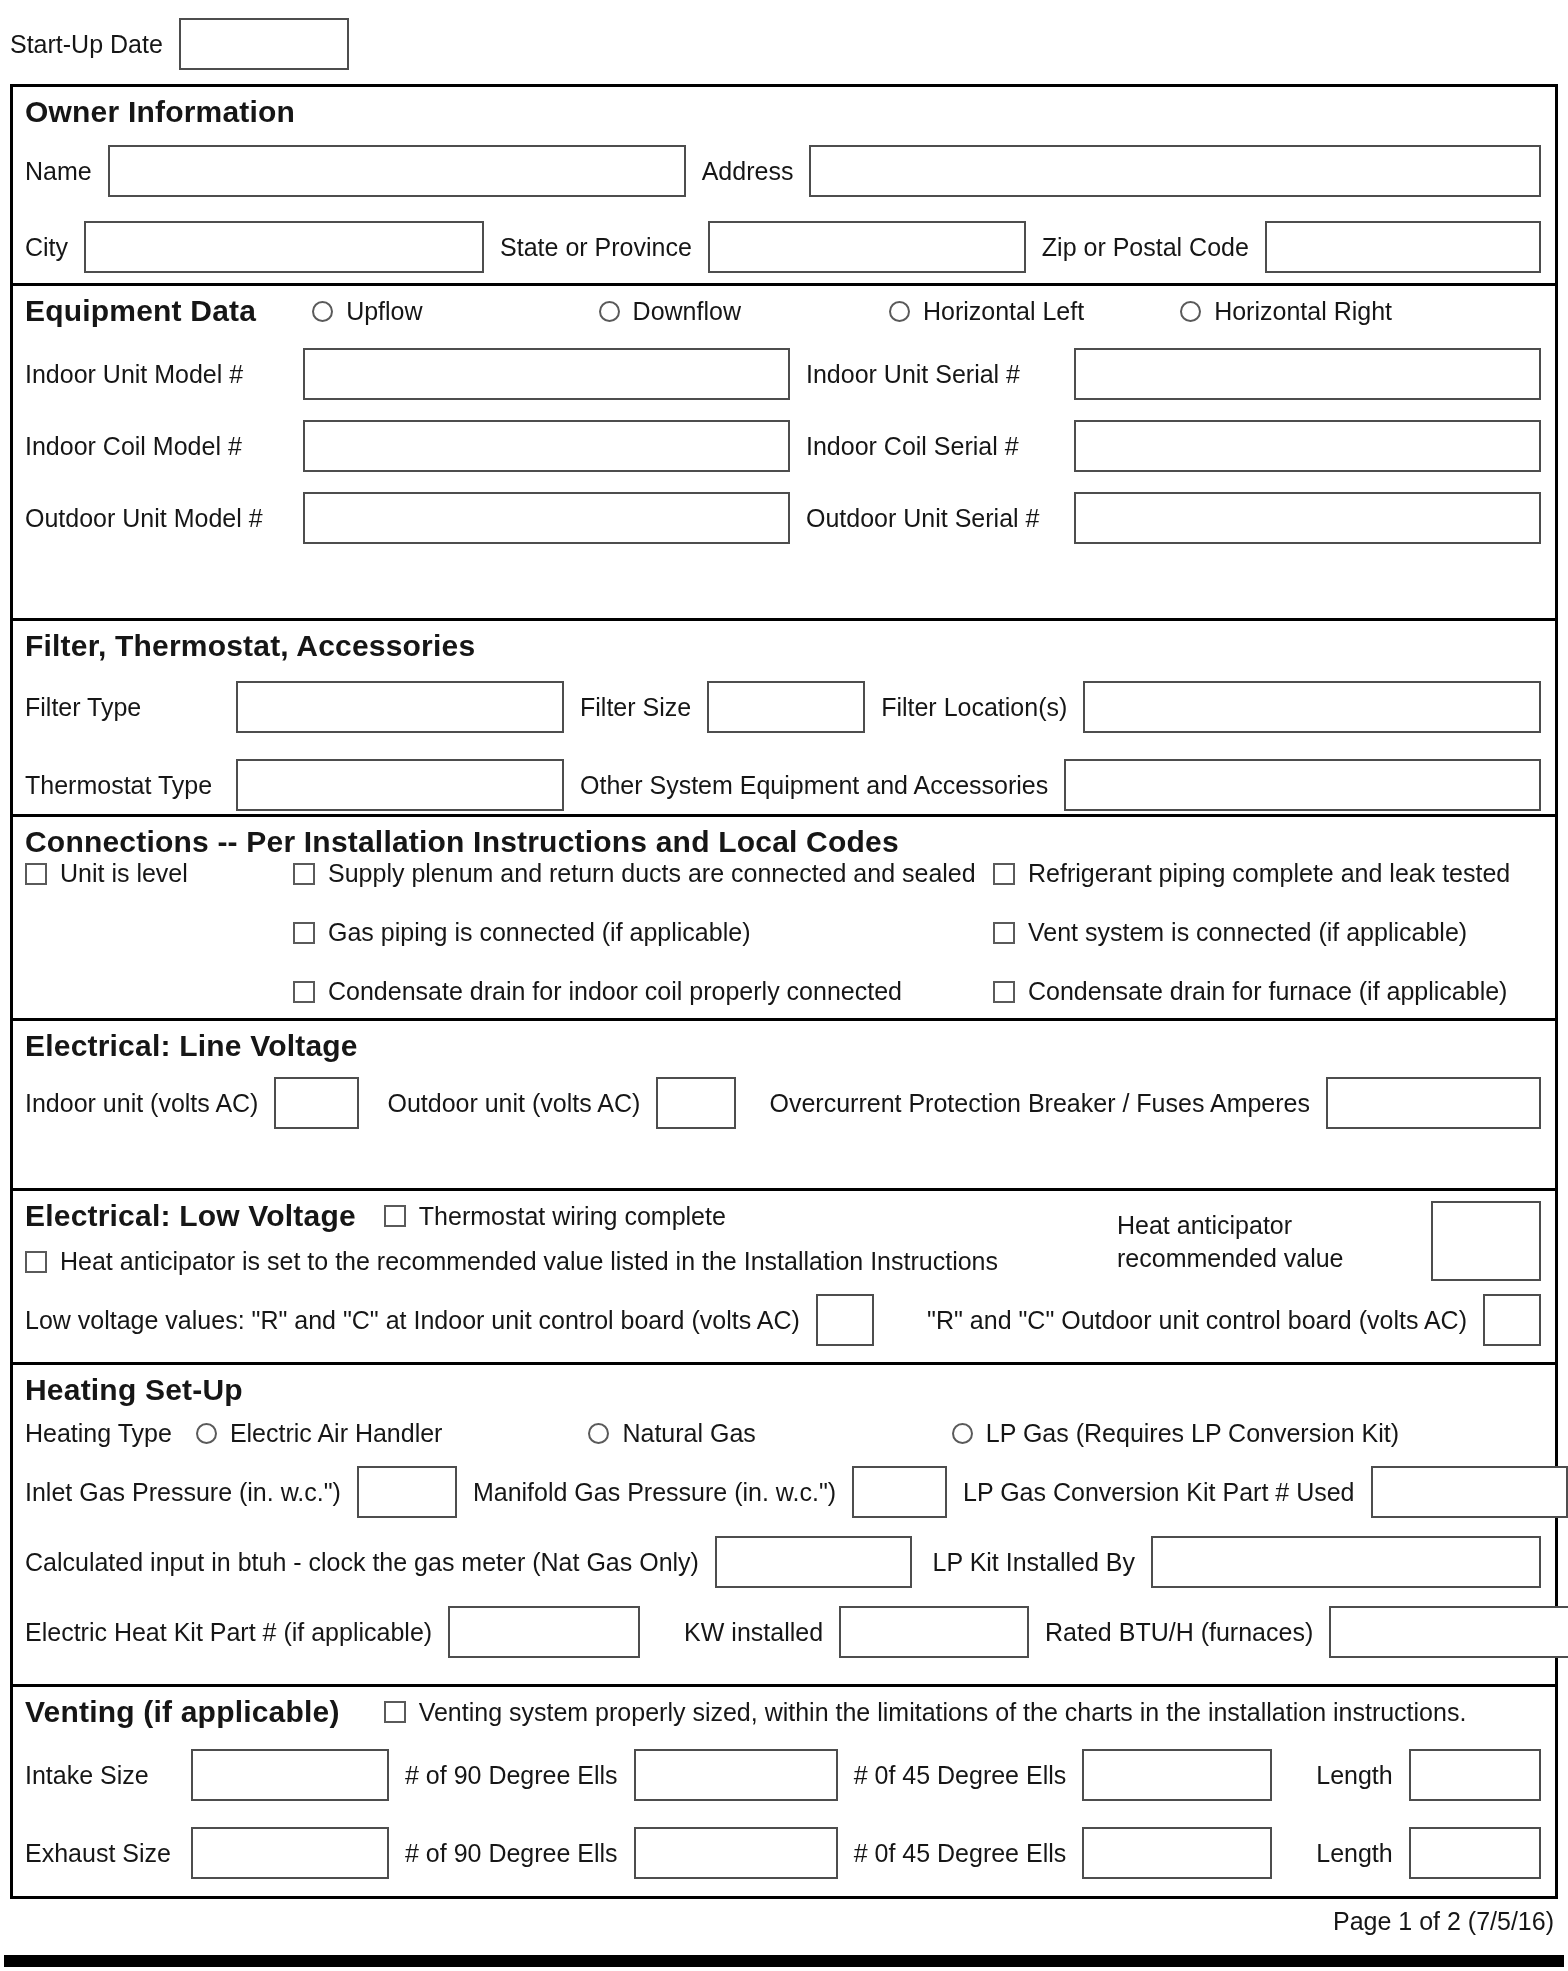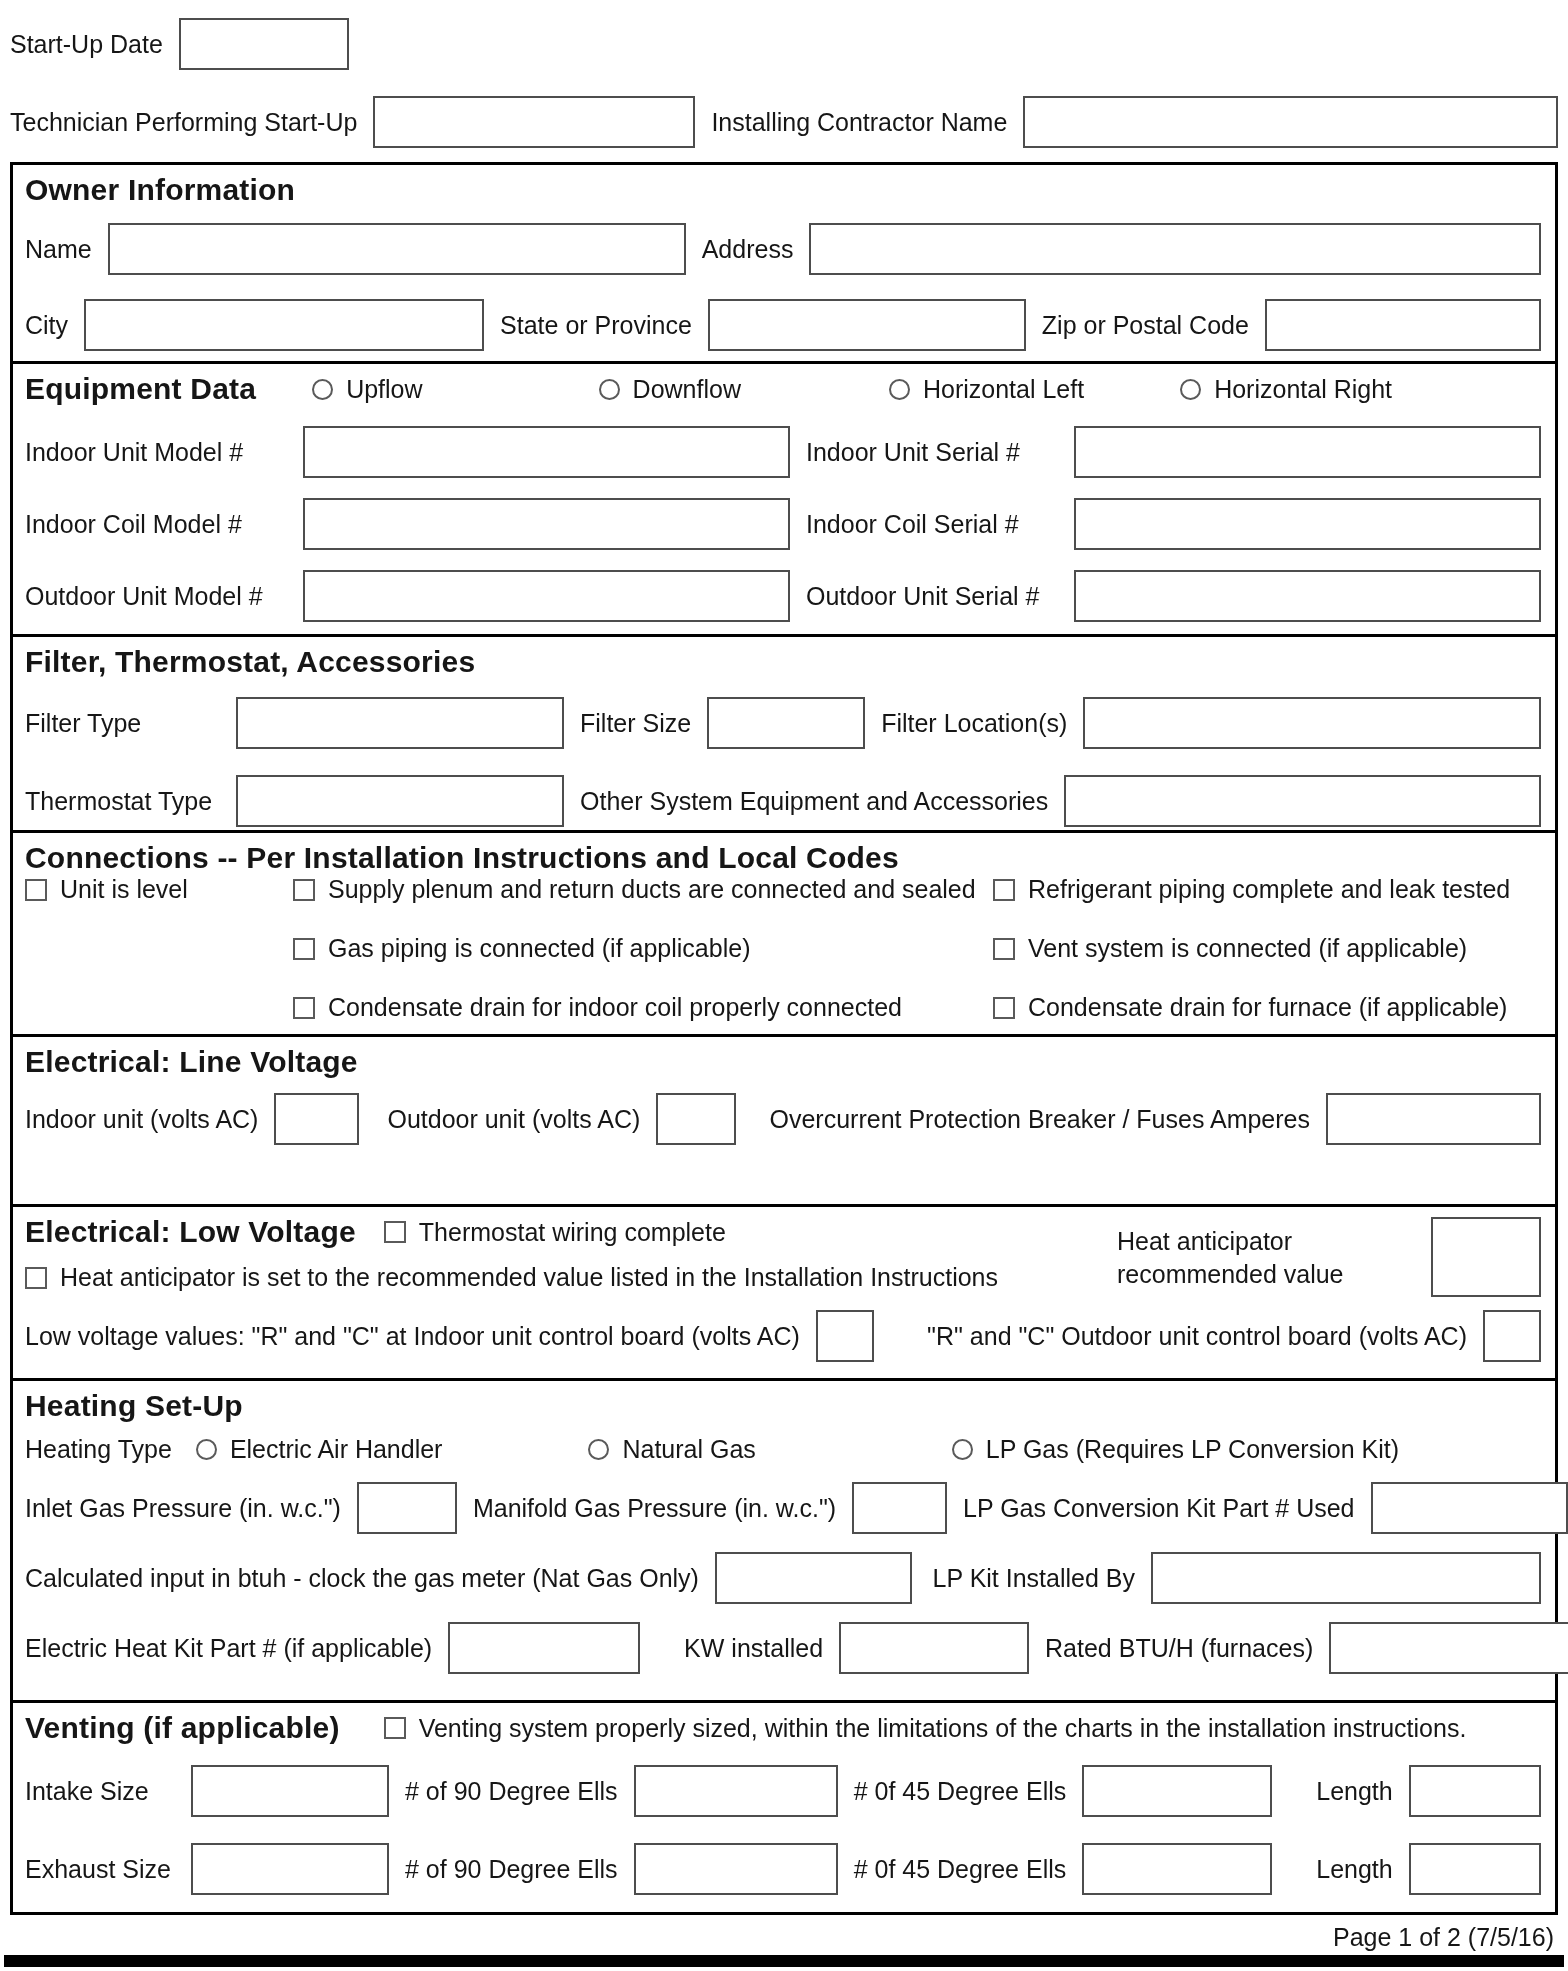--- a/index.html
+++ b/index.html
@@ -12,21 +12,21 @@
        font:24px "Liberation Sans",sans-serif;padding:0 8px;flex:0 0 auto}
   .grow{flex:1 1 auto;min-width:0}
   .mla{margin-left:auto}
   .cb{width:22px;height:22px;border:2px solid #5a5a5a;background:#fff;flex:0 0 auto;cursor:pointer}
   .radio{width:21px;height:21px;border:2px solid #5a5a5a;border-radius:50%;background:#fff;flex:0 0 auto;cursor:pointer}
   .cbitem{display:flex;align-items:center;gap:13px}
   .section{border:3px solid #000;padding:8px 14px 0 12px;position:relative;background:#fff}
   .section + .section{margin-top:-3px}
   .sec-owner{height:202px;margin-top:14px}
   .owner-r1{margin-top:16px}.owner-r2{margin-top:24px}
-  .sec-equipment{height:276px}
+  .sec-equipment{height:338px}
   .equip-r{margin-top:20px}
   .sec-filter{height:199px}
   .filter-r1{margin-top:18px}.filter-r2{margin-top:26px}
   .sec-connections{height:207px}
   .conn-grid{display:grid;grid-template-columns:268px 700px 1fr;row-gap:30px;margin-top:0;align-items:center}
   .gc2{grid-column:2}.gc3{grid-column:3}
   .sec-linev{height:173px}
   .linev-r1{margin-top:14px}.linev-r2{margin-top:22px}
   .sec-lowv{height:177px}
   .lowv-cb{margin-top:14px}.lowv-lv{margin-top:18px}
@@ -57,26 +57,20 @@
 </style>
 </head>
 <body>
 
 <div class="page">
 
   <div class="row top-r1">
     <span class="label">Start-Up Date</span>
     <input type="text" class="box w170" style="">
   </div>
-  <div class="row top-r2">
-    <span class="label">Technician Performing Start-Up</span>
-    <input type="text" class="box w322" style="">
-    <span class="label">Installing Contractor Name</span>
-    <input type="text" class="box grow" style="">
-  </div>
 
   <div class="section sec-owner">
     <div class="title">Owner Information</div>
     <div class="row owner-r1">
       <span class="label">Name</span>
       <input type="text" class="box w578" style="">
       <span class="label">Address</span>
       <input type="text" class="box grow" style="">
     </div>
     <div class="row owner-r2">

